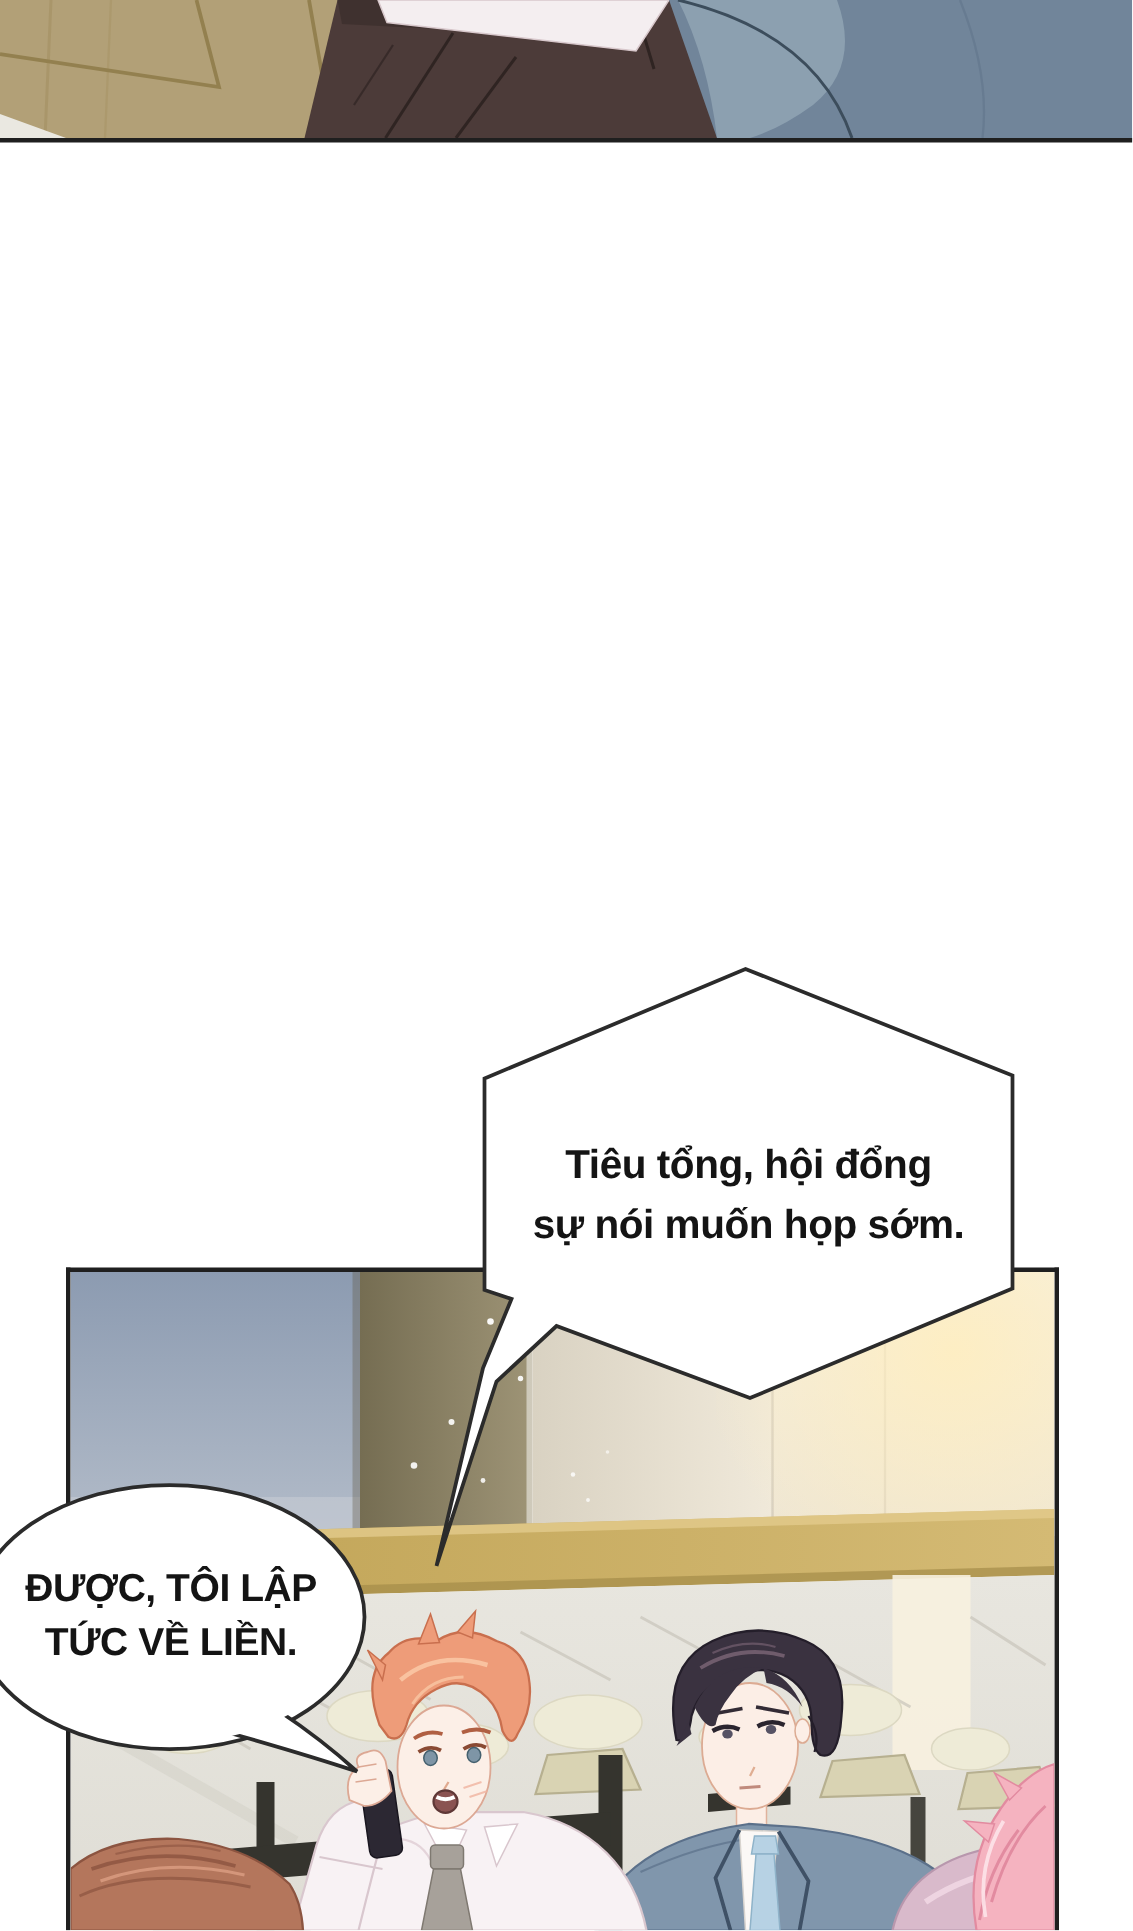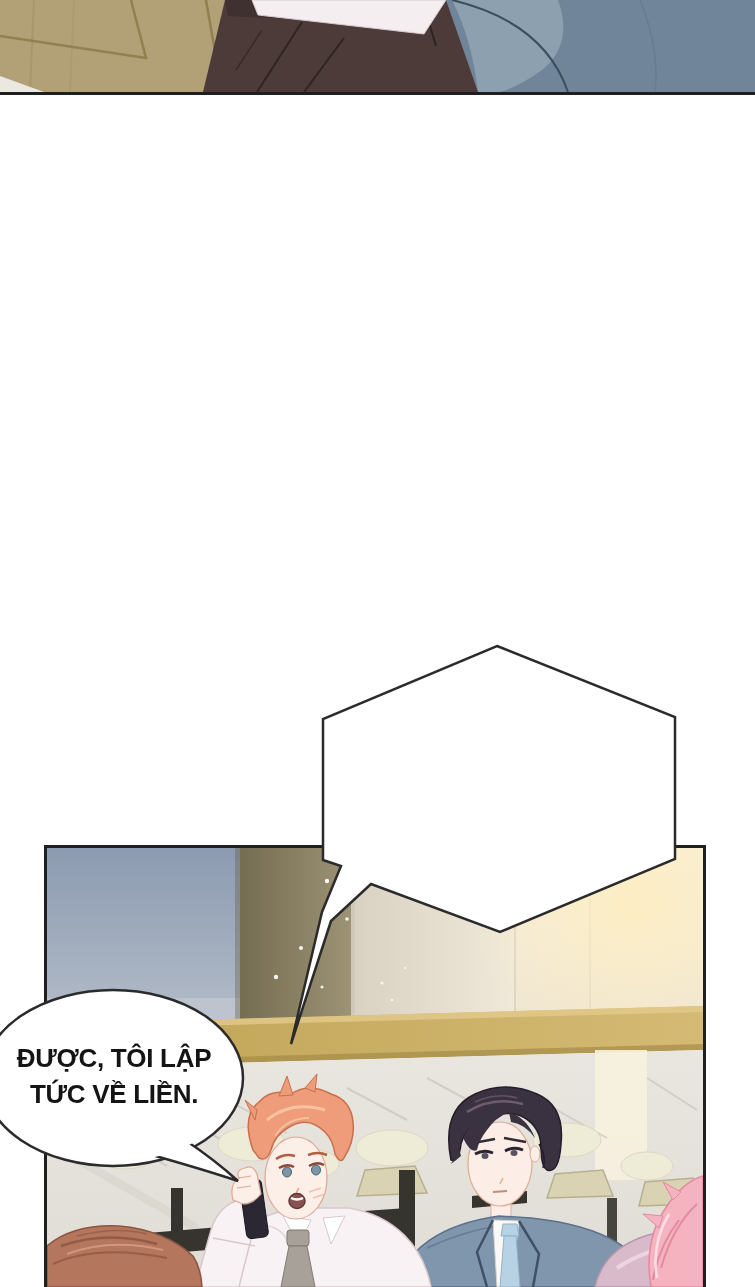--- a/index.html
+++ b/index.html
@@ -252,20 +252,24 @@
         <polygon points="612,380 596,366 616,368" fill="#f5b3c0" stroke="#e28ba0" stroke-width="1"></polygon>
         <polygon points="626,352 616,334 634,344" fill="#f5b3c0" stroke="#e28ba0" stroke-width="1"></polygon>
         <path d="M610,430 Q604,396 622,366" stroke="#fde3e9" stroke-width="2.5" fill="none" opacity="0.9"></path>
       </g>
     </svg>
   </div>
 
   <svg class="bubble-svg" style="left:280px;top:630px;" width="430" height="430" viewBox="0 0 430 430">
     <path d="M217,16 L395,87 L395,229 L220,302 L91,254 L51,291 L11,414 L42,282 L61,236 L43,230 L43,89 Z" fill="#ffffff" stroke="#2b2b2b" stroke-width="2.5" stroke-miterlimit="12"></path>
   </svg>
+  <div class="bubble-text hex">
+    <div>Tiêu tổng, hội đổng</div>
+    <div>sự nói muốn họp sớm.</div>
+  </div>
 
   <svg class="bubble-svg" style="left:-20px;top:985px;" width="270" height="210" viewBox="0 0 270 210">
     <ellipse cx="133" cy="93" rx="130" ry="88" fill="#ffffff" stroke="#2b2b2b" stroke-width="2.5"></ellipse>
     <path d="M205,155 Q235,175 258,196 Q225,185 172,170 Z" fill="#ffffff" stroke="#2b2b2b" stroke-width="2.5"></path>
     <ellipse cx="133" cy="93" rx="126" ry="84" fill="#ffffff"></ellipse>
   </svg>
   <div class="bubble-text oval">
     <div>ĐƯỢC, TÔI LẬP</div>
     <div>TỨC VỀ LIỀN.</div>
   </div>

